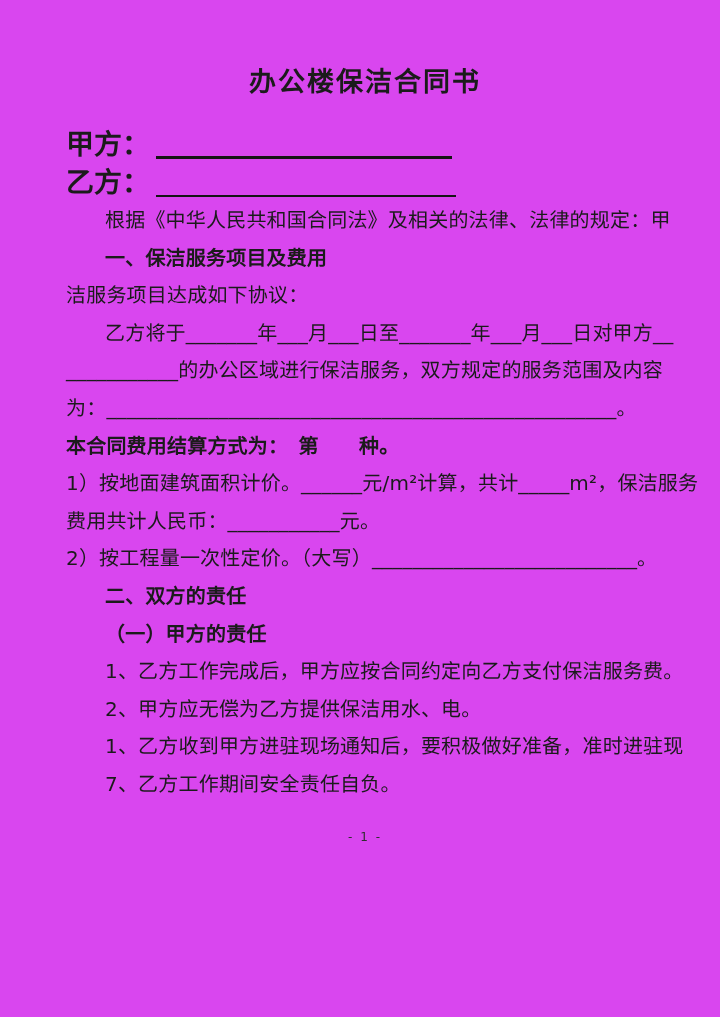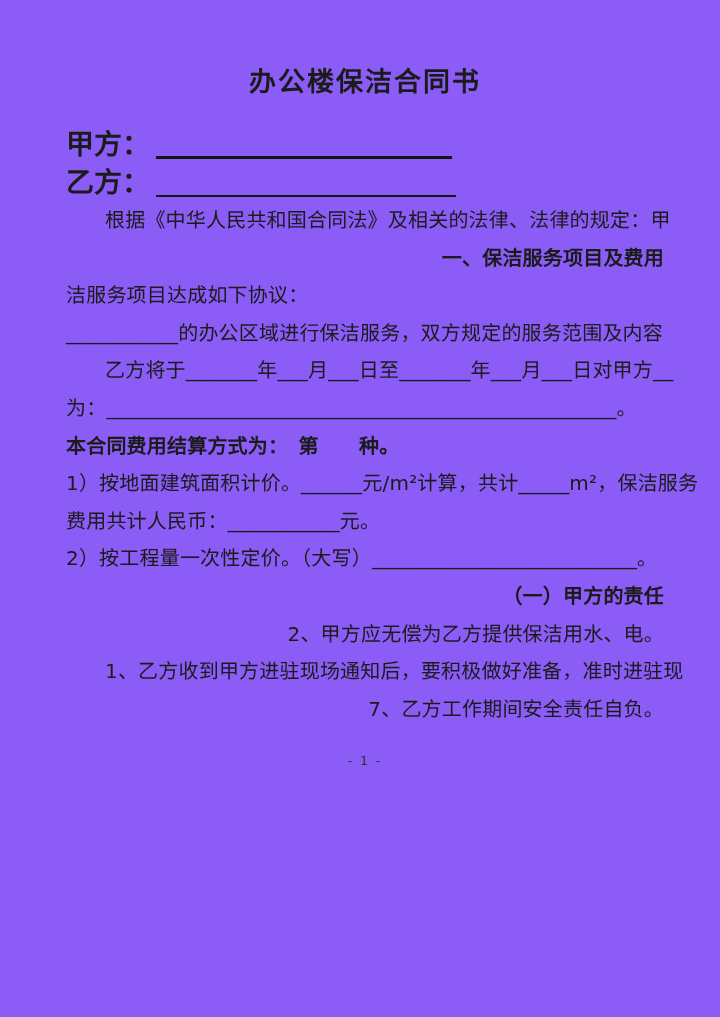--- a/index.html
+++ b/index.html
@@ -1,41 +1,41 @@
 <!DOCTYPE html>
 <html lang="zh-CN"><head>
 <meta charset="utf-8">
 <style>
   html,body{margin:0;padding:0;background:#ffffff;}
   .page{
     position:relative;
     width:720px;height:1017px;
     box-sizing:border-box;
-    background:#8b5cf6;
+    background:#d946ef;
     padding:60px 56px 0 66px;
     font-family:"DejaVu Sans", "Liberation Sans", sans-serif;
     color:#1b1b1b;
     overflow:hidden;
   }
   .title{
     font-size:27px;
     font-weight:bold;
     text-align:center;
     letter-spacing:2px;
     line-height:44px;
     margin:0 0 22px 0;
   }
   .line{
     font-size:20px;
     height:37.6px;
     line-height:37.6px;
     white-space:nowrap;
     letter-spacing:0.2px;
   }
-  .indent{padding-left:39px;text-align:right;}
+  .indent{padding-left:39px;}
   .b{font-weight:bold;}
   .party-row{height:38px;line-height:38px;font-size:28px;white-space:nowrap;}
   .party-label{font-weight:bold;}
   .fill{
     display:inline-block;
     height:1px;
     vertical-align:-5px;
     border-bottom:2px solid #141414;
     margin-left:6px;
   }
@@ -61,31 +61,33 @@
   </div>
   <div class="party-row">
     <span class="party-label">乙方：</span><span class="fill fill-b"></span>
   </div>
 
   <div class="line indent">根据《中华人民共和国合同法》及相关的法律、法律的规定：甲</div>
   <div class="line indent b">一、保洁服务项目及费用</div>
 
   <div class="line">洁服务项目达成如下协议：</div>
 
+  <div class="line indent">乙方将于_______年___月___日至_______年___月___日对甲方__</div>
   <div class="line">___________的办公区域进行保洁服务，双方规定的服务范围及内容</div>
-  <div class="line indent">乙方将于_______年___月___日至_______年___月___日对甲方__</div>
   <div class="line">为：__________________________________________________。</div>
 
   <div class="line b">本合同费用结算方式为：　第　　种。</div>
 
   <div class="line">1）按地面建筑面积计价。______元/m²计算，共计_____m²，保洁服务</div>
   <div class="line">费用共计人民币：___________元。</div>
   <div class="line">2）按工程量一次性定价。（大写）__________________________。</div>
 
+  <div class="line indent b">二、双方的责任</div>
   <div class="line indent b">（一）甲方的责任</div>
+  <div class="line indent">1、乙方工作完成后，甲方应按合同约定向乙方支付保洁服务费。</div>
   <div class="line indent">2、甲方应无偿为乙方提供保洁用水、电。</div>
 
   <div class="line indent">1、乙方收到甲方进驻现场通知后，要积极做好准备，准时进驻现</div>
   <div class="line indent">7、乙方工作期间安全责任自负。</div>
 
   <div class="footer">- 1 -</div>
 
 </div>
 
 </body></html>

